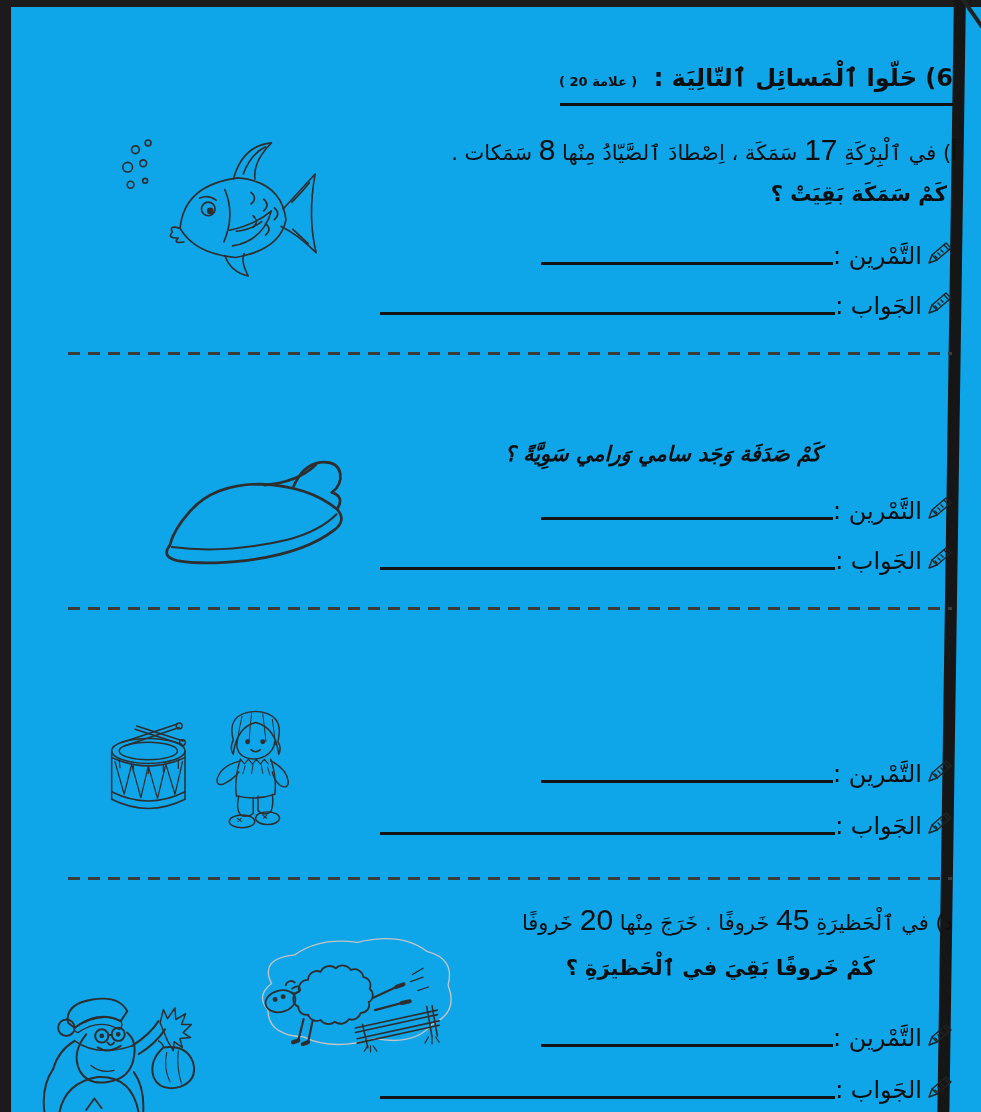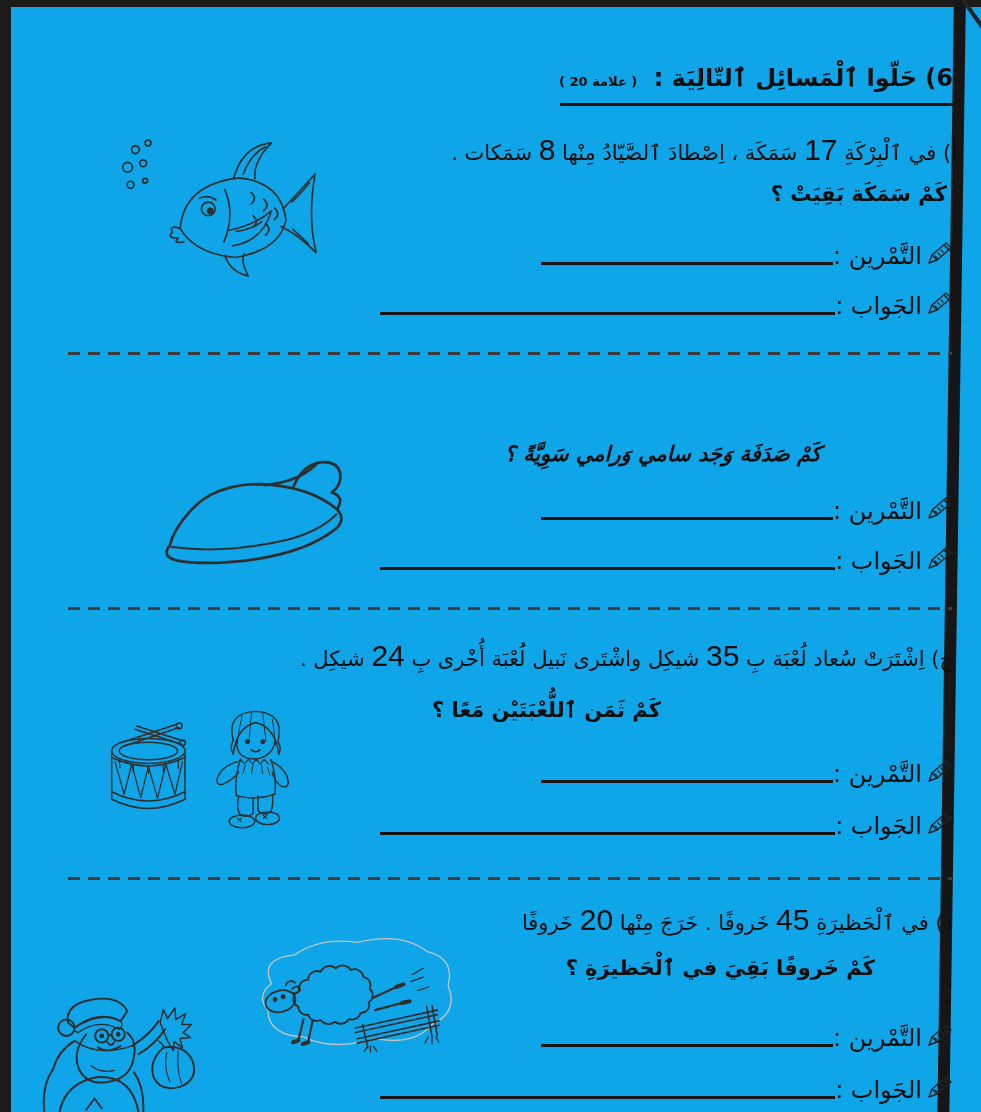--- a/index.html
+++ b/index.html
@@ -139,22 +139,20 @@
           <path d="M17,4 L22,9"></path>
           <path d="M8,15 l2,2 M11,12 l2,2 M14,9 l2,2"></path>
         </svg>
     </span>
     <span class="fill-label">الجَواب :</span>
     <span class="blank an"></span>
   </div>
 
   <div class="abs sep" style="top:607px;"></div>
 
-  <div class="abs stmt" style="top:638px;right:28px;"><span>ج) اِشْتَرَتْ سُعاد لُعْبَة بِ </span><span class="num">35</span><span> شيكِل واشْتَرى نَبيل لُعْبَة أُخْرى بِ </span><span class="num">24</span><span> شيكِل .</span></div>
-  <div class="abs q" style="top:698px;right:320px;">كَمْ ثَمَن ٱللُّعْبَتَيْن مَعًا ؟</div>
 
   <svg class="abs art" style="left:100px;top:718px;" width="100" height="105" viewBox="0 0 120 125">
     <g stroke-width="1.8">
       <path d="M26,29 L92,7 M29,33 L95,11"></path>
         <circle cx="95" cy="9" r="3.5"></circle>
       <path d="M44,9 L100,27 M42,13 L98,31"></path>
         <circle cx="99" cy="29" r="3.5"></circle>
       <ellipse cx="58" cy="39" rx="44" ry="15"></ellipse>
       <ellipse cx="58" cy="39" rx="35" ry="10.5"></ellipse>
       <path d="M14,39 V97 M102,39 V97"></path>

